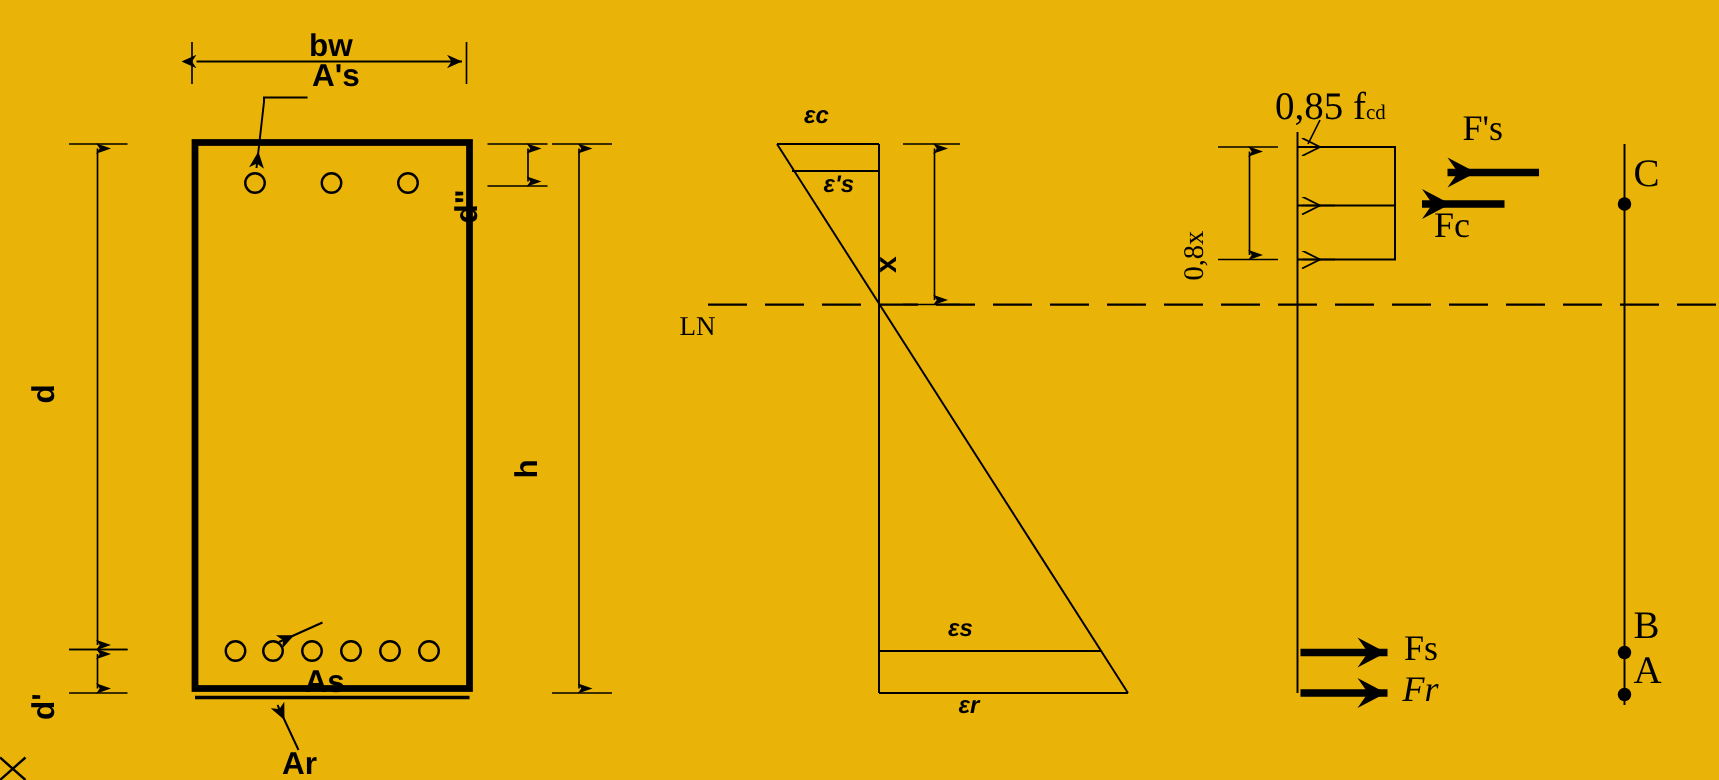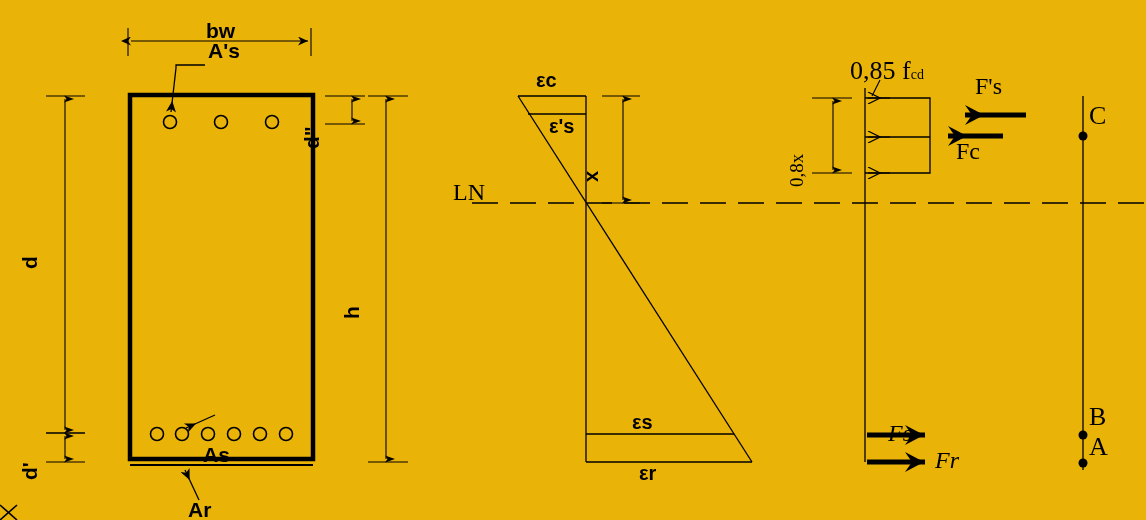--- a/index.html
+++ b/index.html
@@ -38,22 +38,22 @@
     font-family: "Liberation Serif", "DejaVu Serif", serif;
     font-weight: 400;
   }
   .rot90 {
     transform: rotate(-90deg);
     transform-origin: left bottom;
   }
   .sz-bw   { font-size: 21px; }
   .sz-as   { font-size: 21px; }
   .sz-dim  { font-size: 21px; }
-  .sz-eps  { font-size: 20px; }
-  .sz-ln   { font-size: 24px; }
+  .sz-eps  { font-size: 16px; font-style: italic; }
+  .sz-ln   { font-size: 18px; margin-top: 28px; }
   .sz-x    { font-size: 20px; }
   .sz-fcd  { font-size: 26px; }
   .sz-fcdsub { font-size: 14px; }
   .sz-force { font-size: 24px; text-align: right; }
   .sz-pt   { font-size: 26px; }
   .sz-08x  { font-size: 19px; }
 </style>
 </head>
 <body>
 
@@ -240,21 +240,21 @@
   <div class="lbl sans sz-x rot90" style="left:601px; top:162px;">x</div>
 
   <div class="lbl serif sz-fcd" style="left:850px; top:58px;"><span>0,85 f</span><span class="sz-fcdsub">cd</span></div>
 
   <div class="lbl serif sz-08x rot90" style="left:806px; top:168px;">0,8x</div>
 
   <div class="lbl serif sz-force" style="left:975px; top:74px;">F's</div>
 
   <div class="lbl serif sz-force" style="left:956px; top:139px;">Fc</div>
 
-  <div class="lbl serif sz-force" style="left:888px; top:421px;font-style:italic;">Fs</div>
+  <div class="lbl serif sz-force" style="left:936px; top:421px;">Fs</div>
 
   <div class="lbl serif sz-force" style="left:935px; top:448px;font-style:italic;">Fr</div>
 
   <div class="lbl serif sz-pt" style="left:1089px; top:103px;">C</div>
 
   <div class="lbl serif sz-pt" style="left:1089px; top:404px;">B</div>
 
   <div class="lbl serif sz-pt" style="left:1089px; top:434px;">A</div>
 
 </div>

